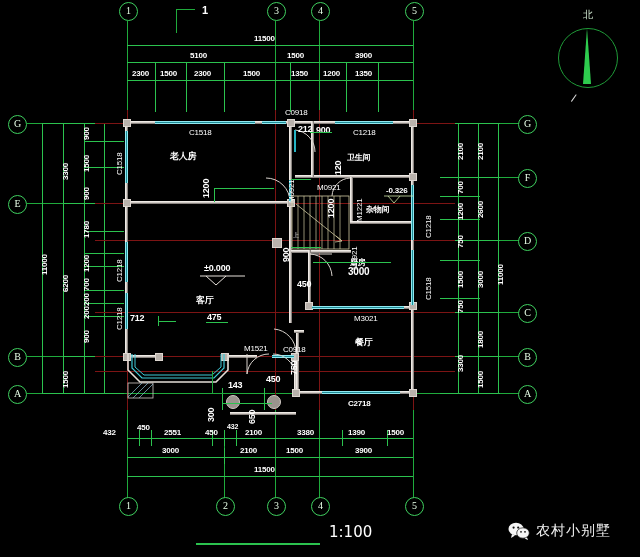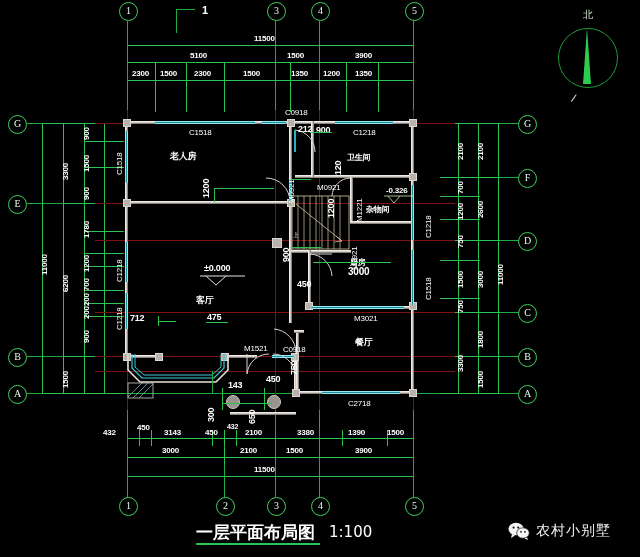--- a/index.html
+++ b/index.html
@@ -318,21 +318,21 @@
   </div>
 
   <div class="t" style="left:189px;top:128px;">C1518</div>
   <div class="t" style="left:285px;top:108px;">C0918</div>
   <div class="t" style="left:353px;top:128px;">C1218</div>
   <div class="t rot" style="left:115px;top:175px;">C1518</div>
   <div class="t rot" style="left:115px;top:282px;">C1218</div>
   <div class="t rot" style="left:115px;top:330px;">C1218</div>
   <div class="t rot" style="left:424px;top:238px;">C1218</div>
   <div class="t rot" style="left:424px;top:300px;">C1518</div>
-  <div class="t" style="left:348px;top:399px;">C2718</div>
+  <div class="t" style="left:348px;top:399px;font-weight:bold;">C2718</div>
   <div class="t" style="left:283px;top:345px;">C0918</div>
   <div class="t rot" style="left:287px;top:203px;">M0921</div>
   <div class="t" style="left:317px;top:183px;">M0921</div>
   <div class="t rot" style="left:350px;top:270px;">M0921</div>
   <div class="t rot" style="left:355px;top:222px;">M1221</div>
   <div class="t" style="left:244px;top:344px;">M1521</div>
   <div class="t" style="left:354px;top:314px;">M3021</div>
 
   <div class="t bold" style="left:130px;top:314px;font-size:9px;">712</div>
   <div class="t bold" style="left:207px;top:313px;font-size:9px;">475</div>
@@ -374,42 +374,41 @@
   <div class="vl-dim" style="left:151px;top:430px;height:16px;"></div>
   <div class="vl-dim" style="left:212px;top:430px;height:16px;"></div>
   <div class="vl-dim" style="left:224px;top:430px;height:16px;"></div>
   <div class="vl-dim" style="left:236px;top:430px;height:16px;"></div>
   <div class="vl-dim" style="left:342px;top:430px;height:16px;"></div>
   <div class="vl-dim" style="left:387px;top:430px;height:16px;"></div>
   <div class="vl-dim" style="left:224px;top:448px;height:16px;"></div>
 
   <div class="t bold" style="left:103px;top:428px;">432</div>
   <div class="t bold" style="left:137px;top:423px;">450</div>
-  <div class="t bold" style="left:164px;top:428px;">3143</div>
+  <div class="t bold" style="left:164px;top:428px;">2551</div>
   <div class="t bold" style="left:205px;top:428px;">450</div>
   <div class="t bold sm" style="left:227px;top:423px;">432</div>
   <div class="t bold" style="left:245px;top:428px;">2100</div>
   <div class="t bold" style="left:297px;top:428px;">3380</div>
   <div class="t bold" style="left:348px;top:428px;">1390</div>
   <div class="t bold" style="left:387px;top:428px;">1500</div>
 
   <div class="t bold" style="left:162px;top:446px;">3000</div>
   <div class="t bold" style="left:240px;top:446px;">2100</div>
   <div class="t bold" style="left:286px;top:446px;">1500</div>
   <div class="t bold" style="left:355px;top:446px;">3900</div>
 
   <div class="t bold" style="left:254px;top:465px;">11500</div>
 
   <div class="bub" style="left:119px;top:497px;">1</div>
   <div class="bub" style="left:216px;top:497px;">2</div>
   <div class="bub" style="left:267px;top:497px;">3</div>
   <div class="bub" style="left:311px;top:497px;">4</div>
   <div class="bub" style="left:405px;top:497px;">5</div>
 
-  <div class="title" style="left:196px;top:521px;font-size:17px;">一层平面布局图</div>
   <div class="title-underline" style="left:196px;top:543px;width:124px;"></div>
   <div class="title" style="left:329px;top:523px;font-size:15px;font-weight:normal;">1:100</div>
 
   <div>
     <div class="comp-ring" style="left:558px;top:28px;"></div>
     <div class="comp-needle" style="left:583px;top:28px;"></div>
     <div class="t" style="left:583px;top:10px;font-size:10px;color:#cfe6cf;">北</div>
     <div class="t" style="left:572px;top:94px;font-size:11px;color:#e6e6e6;transform:rotate(20deg);">/</div>
   </div>
 

